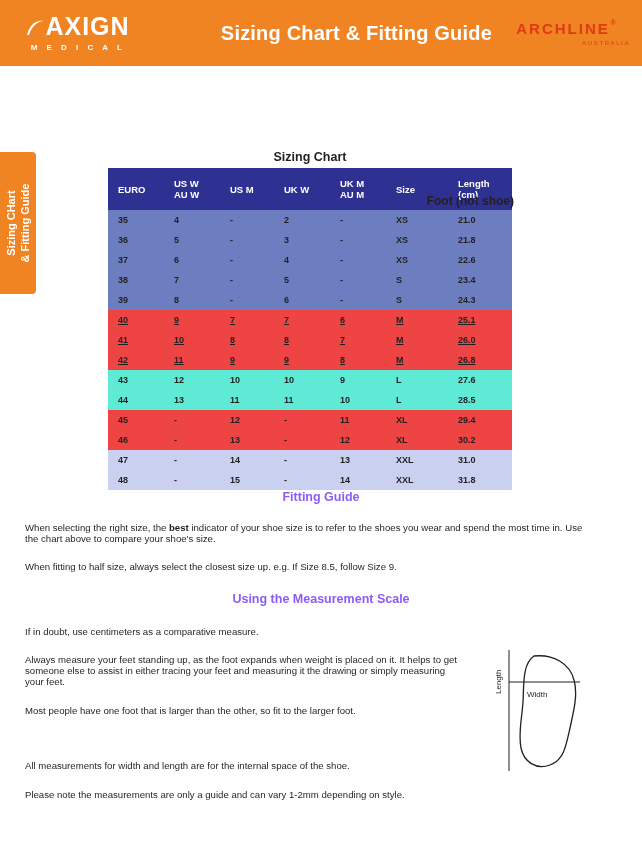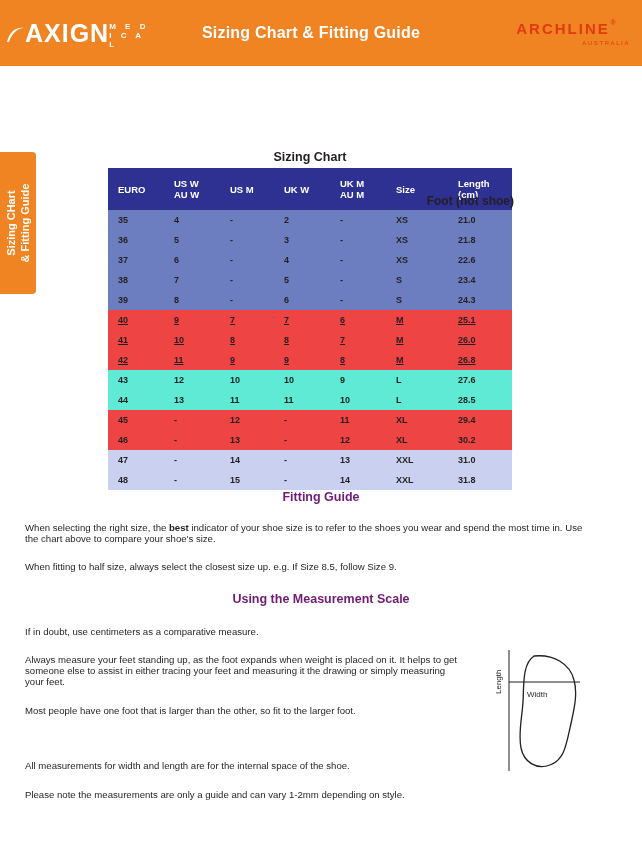--- a/index.html
+++ b/index.html
@@ -22,20 +22,21 @@
     top: 0; left: 0;
     width: 642px;
     height: 66px;
     background: #f08322;
     display: flex;
     align-items: center;
   }
   .logo-left {
     width: 150px;
     display: flex;
+    flex-direction: column;
     align-items: center;
     justify-content: center;
     padding-left: 6px;
     box-sizing: border-box;
   }
   .logo-axign {
     font-family: "Liberation Sans", sans-serif;
     font-size: 25px;
     font-weight: bold;
     color: #ffffff;
@@ -53,22 +54,22 @@
   }
   .logo-medical {
     font-size: 8px;
     letter-spacing: 3.5px;
     color: #ffffff;
     margin-top: 4px;
     font-weight: bold;
   }
   .header-title {
     flex: 1;
-    text-align: center;
-    font-size: 16px;
+    text-align: right;
+    font-size: 20px;
     font-weight: bold;
     color: #ffffff;
     letter-spacing: 0.2px;
     margin-left: -20px;
   }
   .logo-right {
     width: 150px;
     text-align: center;
     padding-right: 8px;
     box-sizing: border-box;
@@ -174,21 +175,21 @@
   tr.band-b td { background: #ef4444; text-decoration: underline; }
   tr.band-c td { background: #5eead4; margin-left: 38px; }
   tr.band-d td { background: #ef4444; }
   tr.band-e td { background: #c9d0f0; }
 
   
   .section-title {
     text-align: center;
     font-size: 12.5px;
     font-weight: bold;
-    color: #701a75;
+    color: #8b5cf6;
   }
   .para {
     font-size: 9.6px;
     line-height: 11px;
     color: #231f20;
   }
   .content {
     position: absolute;
     left: 25px;
     top: 490px;

